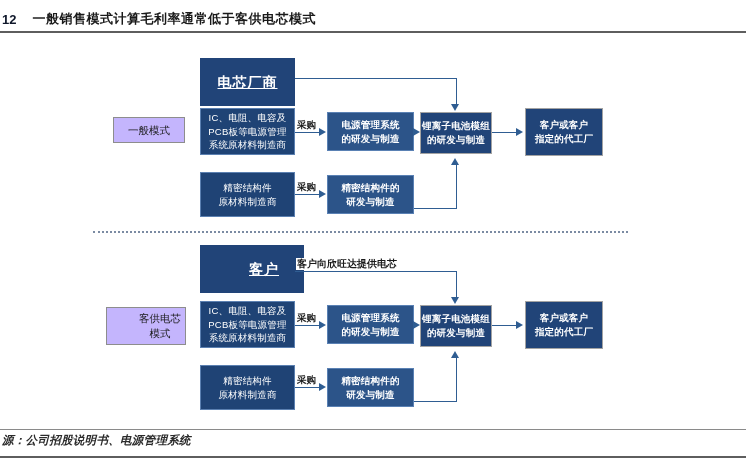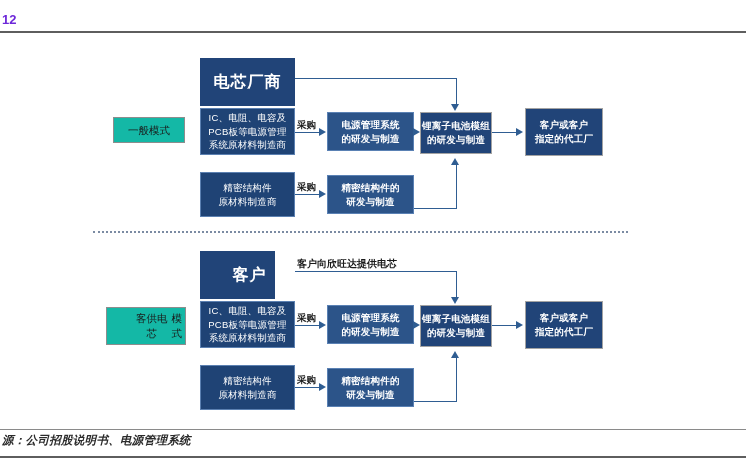--- a/index.html
+++ b/index.html
@@ -20,21 +20,21 @@
     position: absolute;
     left: 0; top: 6px;
     width: 746px;
     height: 26px;
     display: flex;
     align-items: center;
   }
   #figure-number {
     font-size: 13px;
     font-weight: bold;
-    color: #6d28d9;
+    color: #0f172a;
     margin-left: 2px;
     letter-spacing: 0px;
   }
   #figure-title {
     font-size: 13px;
     font-weight: bold;
     color: #1a1a1a;
     margin-left: 16px;
     letter-spacing: 0.5px;
   }
@@ -106,27 +106,27 @@
   .nbox.plain { border: 1px solid #214478; }
   .nbox.mid {
     background: #2c5489;
     border: 1px solid #5a81b4;
   }
   .nbox.supplier {
     background: #1f4375;
     border: 1px solid #5b80b1;
     font-weight: normal;
   }
-  .nbox.big-title { font-size: 16px; letter-spacing: 1px; }
+  .nbox.big-title { font-size: 14px; letter-spacing: 1px; text-decoration: underline; }
   .nbox.body-10 { font-size: 9.5px; letter-spacing: 0.2px; }
 
   
   .mode-label {
     position: absolute;
-    background: #14b8a6;
+    background: #c4b5fd;
     border: 1px solid #8d8d8d;
     color: #1a1a1a;
     font-size: 10.5px;
     display: flex;
     align-items: center;
     justify-content: center;
     text-align: center;
     line-height: 1.4;
     box-sizing: border-box;
   }
@@ -175,20 +175,21 @@
     padding: 0 1px;
     line-height: 1.2;
   }
   .edge-label.small { font-size: 9.5px; }
 </style>
 </head>
 <body>
 
 <div id="figure-header">
   <span id="figure-number">12</span>
+  <span id="figure-title">一般销售模式计算毛利率通常低于客供电芯模式</span>
 </div>
 <div id="header-rule"></div>
 
 <div class="diagram" id="diagram-general">
 
   <div class="mode-label" style="left:113px; top:71px; width:72px; height:26px;">
     <span>一般模式</span>
   </div>
 
   <div class="nbox plain big-title" style="left:200px; top:12px; width:95px; height:48px;">
@@ -247,26 +248,26 @@
   <div class="arrow-u" style="left:451px; top:112px;"></div>
 
   <div class="ln-h" style="left:492px; top:86px; width:24px;"></div>
   <div class="arrow-r" style="left:516px; top:81.5px;"></div>
 </div>
 
 <div id="dotted-divider"></div>
 
 <div class="diagram" id="diagram-customer">
 
-  <div class="mode-label" style="left:106px; top:66px; width:80px; height:38px; flex-direction:row;padding-left:28px;">
+  <div class="mode-label" style="left:106px; top:66px; width:80px; height:38px; flex-direction:column;padding-left:28px;">
     <span>客供电芯</span>
     <span>模式</span>
   </div>
 
-  <div class="nbox plain big-title" style="left:200px; top:10px; width:75px; height:48px;padding-left:24px;">
+  <div class="nbox plain big-title" style="left:200px; top:4px; width:104px; height:48px;padding-left:24px;">
     <span>客户</span>
   </div>
 
   <div class="nbox supplier body-10" style="left:200px; top:60px; width:95px; height:47px; flex-direction:column;">
     <span>IC、电阻、电容及</span>
     <span>PCB板等电源管理</span>
     <span>系统原材料制造商</span>
   </div>
 
   <div class="nbox supplier body-10" style="left:200px; top:124px; width:95px; height:45px; flex-direction:column;">

